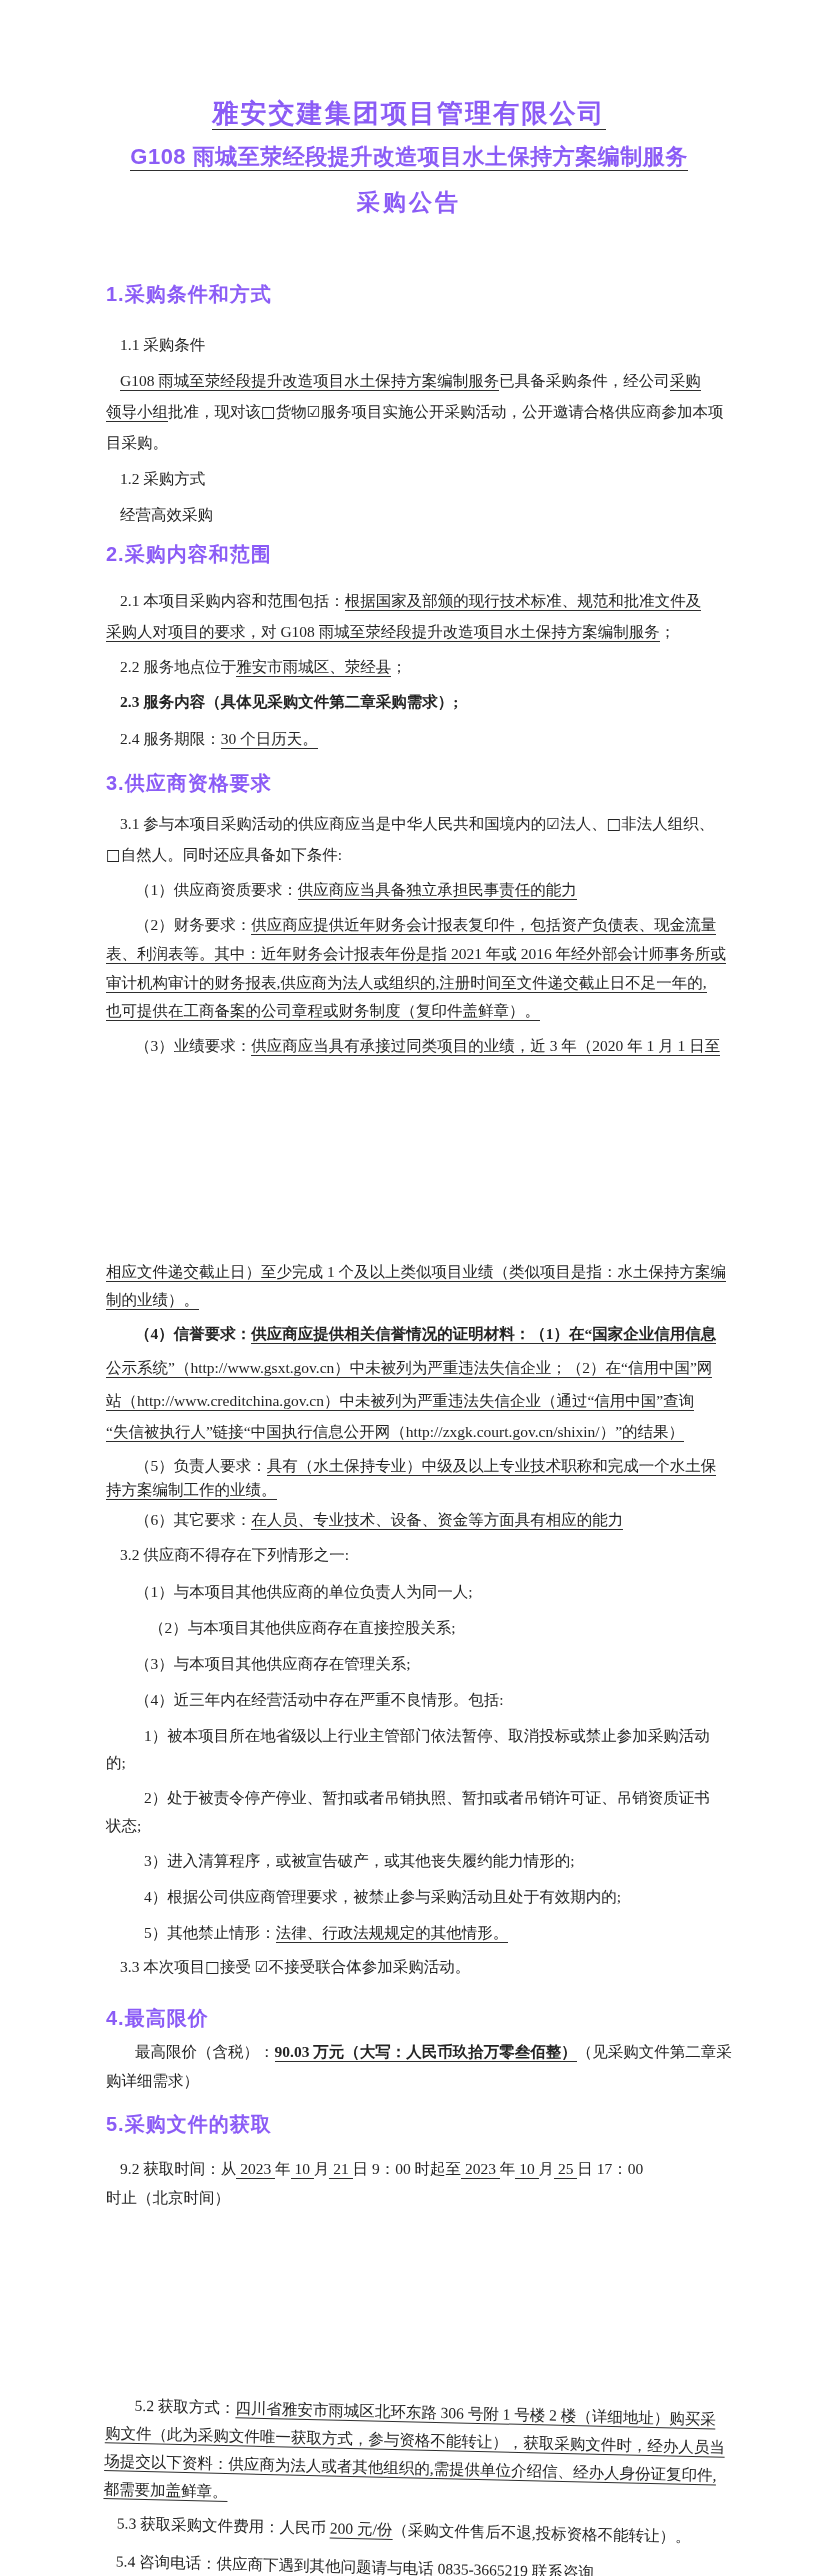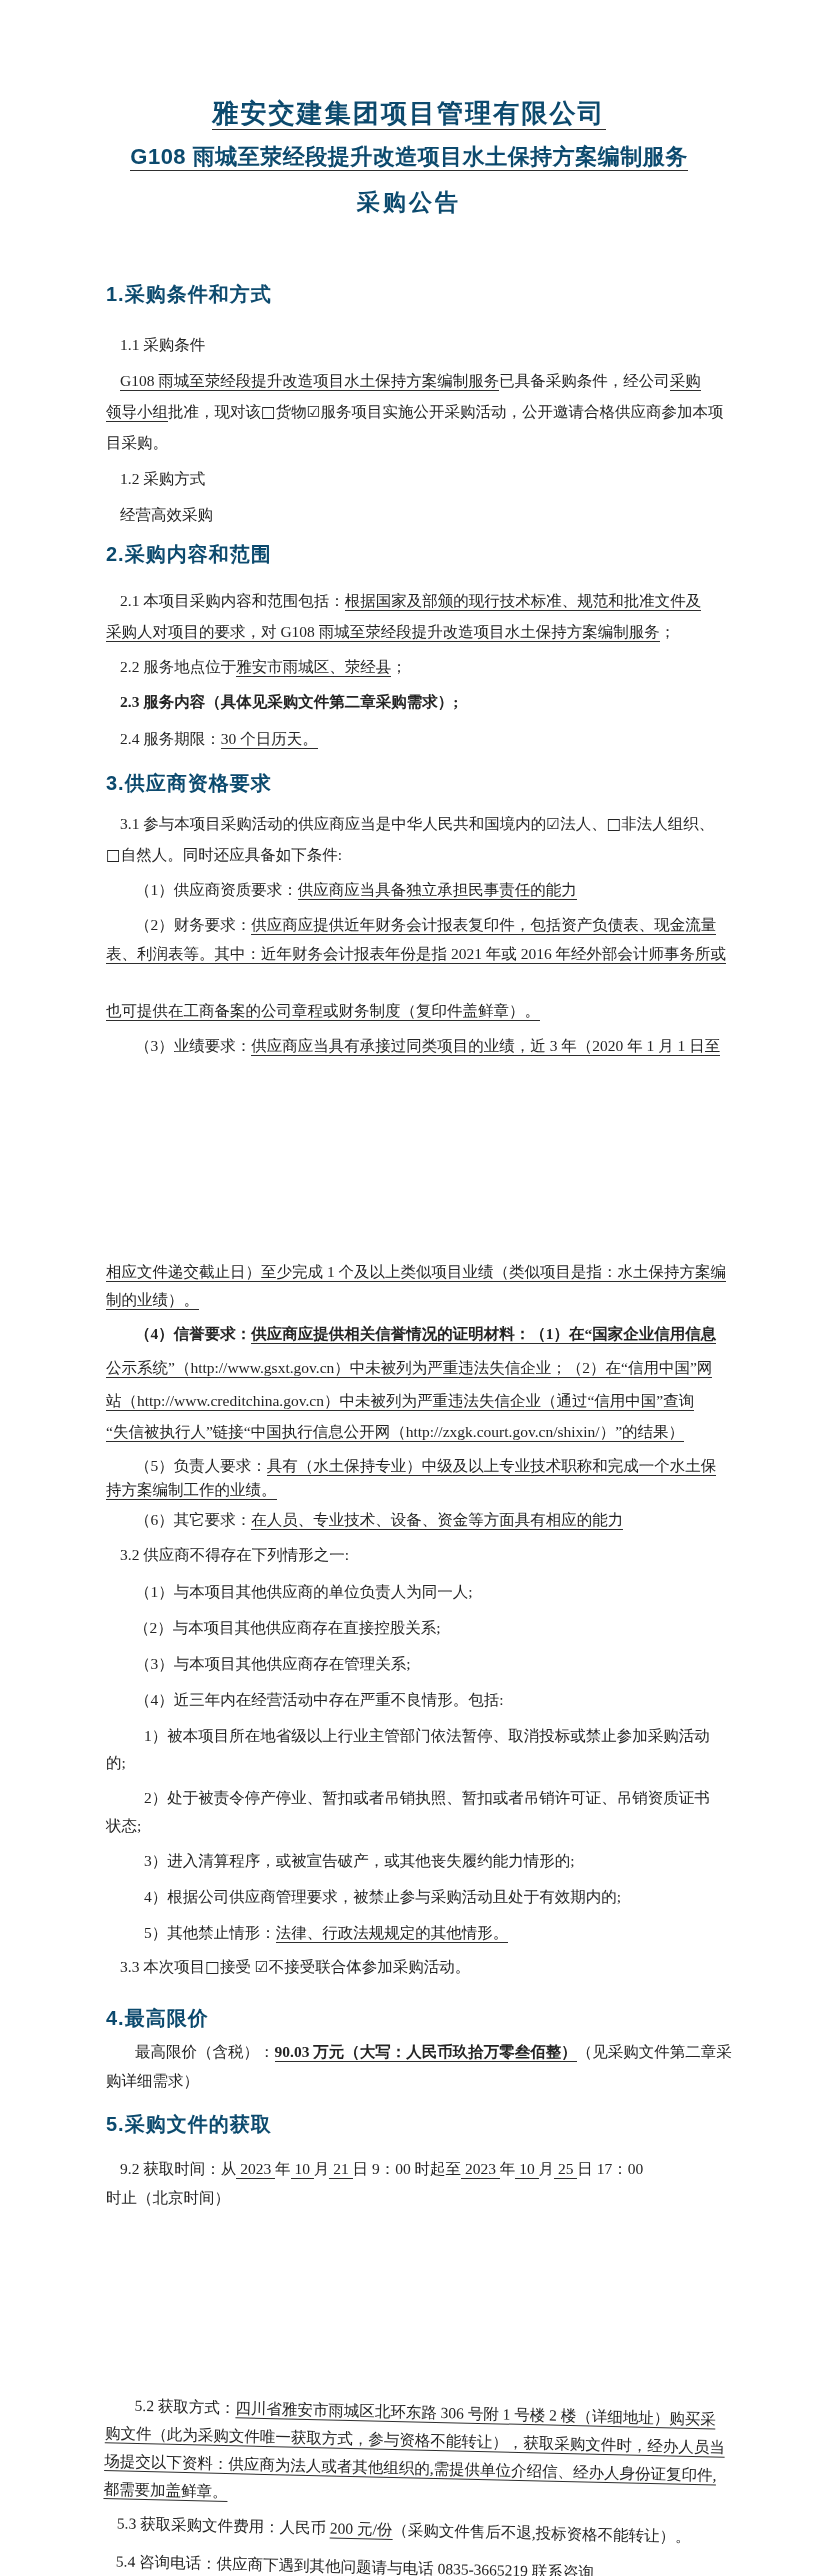--- a/index.html
+++ b/index.html
@@ -1,20 +1,20 @@
 <!DOCTYPE html>
 <html style="font-size:8.2px"><head>
 <meta charset="utf-8">
 <style>
   html,body{margin:0;padding:0;background:#ffffff;}
   .page{position:relative;width:818px;height:3468px;background:#ffffff;overflow:hidden;
         font-family:"Liberation Serif","DejaVu Serif",serif;color:#222222;}
   .line{position:absolute;white-space:nowrap;font-size:15.5px;line-height:1.2;z-index:3;color:#242424;}
   .center{left:0;width:818px;text-align:center;}
-  .h{font-family:"Liberation Sans","DejaVu Sans",sans-serif;font-weight:700;color:#0c4a6e;}
+  .h{font-family:"Liberation Sans","DejaVu Sans",sans-serif;font-weight:700;color:#8b5cf6;}
   .fs52{font-size:26px;letter-spacing:2.1px;}
   .fs44{font-size:22px;letter-spacing:0.5px;}
   .fs42{font-size:23px;letter-spacing:3.1px;}
   .fs40{font-size:20px;letter-spacing:1px;}
   .ul{border-bottom:1px solid #2e2e2e;padding-bottom:1px;}
   .tl .ul{border-bottom-width:1.5px;}
   .b{font-weight:700;}
   .cb{font-family:"DejaVu Sans",sans-serif;font-size:15.5px;}
   #tilt{position:absolute;left:0;top:2391px;width:818px;height:1078px;
         transform:rotate(1.35deg);transform-origin:100px 0px;z-index:2;}
@@ -42,34 +42,35 @@
   <div class="line" style="top:658px;left:120px;"><span>2.2 服务地点位于</span><span class="ul">雅安市雨城区、荥经县</span><span>；</span></div>
   <div class="line" style="top:693px;left:120px;font-weight:bold;"><span>2.3 服务内容（具体见采购文件第二章采购需求）;</span></div>
   <div class="line" style="top:730px;left:120px;"><span>2.4 服务期限：</span><span class="ul">30 个日历天。</span></div>
 
   <div class="line h fs40" style="top:771px;left:106px;"><span>3.供应商资格要求</span></div>
   <div class="line" style="top:815px;left:120px;"><span>3.1 参与本项目采购活动的供应商应当是中华人民共和国境内的</span><span class="cb">☑</span><span>法人、</span><span class="cb">□</span><span>非法人组织、</span></div>
   <div class="line" style="top:846px;left:106px;"><span class="cb">□</span><span>自然人。同时还应具备如下条件:</span></div>
   <div class="line" style="top:881px;left:135px;"><span>（1）供应商资质要求：</span><span class="ul">供应商应当具备独立承担民事责任的能力</span></div>
   <div class="line" style="top:916px;left:135px;"><span>（2）财务要求：</span><span class="ul">供应商应提供近年财务会计报表复印件，包括资产负债表、现金流量</span></div>
   <div class="line" style="top:945px;left:106px;"><span class="ul">表、利润表等。其中：近年财务会计报表年份是指 2021 年或 2016 年经外部会计师事务所或</span></div>
+  <div class="line" style="top:974px;left:106px;"><span class="ul">审计机构审计的财务报表,供应商为法人或组织的,注册时间至文件递交截止日不足一年的,</span></div>
   <div class="line" style="top:1002px;left:106px;"><span class="ul">也可提供在工商备案的公司章程或财务制度（复印件盖鲜章）。</span></div>
   <div class="line" style="top:1037px;left:135px;"><span>（3）业绩要求：</span><span class="ul">供应商应当具有承接过同类项目的业绩，近 3 年（2020 年 1 月 1 日至</span></div>
   <div class="line" style="top:1263px;left:106px;"><span class="ul">相应文件递交截止日）至少完成 1 个及以上类似项目业绩（类似项目是指：水土保持方案编</span></div>
   <div class="line" style="top:1291px;left:106px;"><span class="ul">制的业绩）。</span></div>
   <div class="line" style="top:1325px;left:135px;font-weight:bold;"><span>（4）信誉要求：</span><span class="ul">供应商应提供相关信誉情况的证明材料：（1）在“国家企业信用信息</span></div>
   <div class="line" style="top:1359px;left:106px;"><span class="ul">公示系统”（http://www.gsxt.gov.cn）中未被列为严重违法失信企业；（2）在“信用中国”网</span></div>
   <div class="line" style="top:1392px;left:106px;"><span class="ul">站（http://www.creditchina.gov.cn）中未被列为严重违法失信企业（通过“信用中国”查询</span></div>
   <div class="line" style="top:1423px;left:106px;"><span class="ul">“失信被执行人”链接“中国执行信息公开网（http://zxgk.court.gov.cn/shixin/）”的结果）</span></div>
   <div class="line" style="top:1457px;left:135px;"><span>（5）负责人要求：</span><span class="ul">具有（水土保持专业）中级及以上专业技术职称和完成一个水土保</span></div>
   <div class="line" style="top:1481px;left:106px;"><span class="ul">持方案编制工作的业绩。</span></div>
   <div class="line" style="top:1511px;left:135px;"><span>（6）其它要求：</span><span class="ul">在人员、专业技术、设备、资金等方面具有相应的能力</span></div>
   <div class="line" style="top:1546px;left:120px;"><span>3.2 供应商不得存在下列情形之一:</span></div>
   <div class="line" style="top:1583px;left:135px;"><span>（1）与本项目其他供应商的单位负责人为同一人;</span></div>
-  <div class="line" style="top:1619px;left:134px;"><span>（2）与本项目其他供应商存在直接控股关系;</span></div>
+  <div class="line" style="top:1619px;left:149px;"><span>（2）与本项目其他供应商存在直接控股关系;</span></div>
   <div class="line" style="top:1655px;left:135px;"><span>（3）与本项目其他供应商存在管理关系;</span></div>
   <div class="line" style="top:1691px;left:135px;"><span>（4）近三年内在经营活动中存在严重不良情形。包括:</span></div>
   <div class="line" style="top:1727px;left:144px;"><span>1）被本项目所在地省级以上行业主管部门依法暂停、取消投标或禁止参加采购活动</span></div>
   <div class="line" style="top:1754px;left:106px;"><span>的;</span></div>
   <div class="line" style="top:1789px;left:144px;"><span>2）处于被责令停产停业、暂扣或者吊销执照、暂扣或者吊销许可证、吊销资质证书</span></div>
   <div class="line" style="top:1817px;left:106px;"><span>状态;</span></div>
   <div class="line" style="top:1852px;left:144px;"><span>3）进入清算程序，或被宣告破产，或其他丧失履约能力情形的;</span></div>
   <div class="line" style="top:1888px;left:144px;"><span>4）根据公司供应商管理要求，被禁止参与采购活动且处于有效期内的;</span></div>
   <div class="line" style="top:1924px;left:144px;"><span>5）其他禁止情形：</span><span class="ul">法律、行政法规规定的其他情形。</span></div>
   <div class="line" style="top:1958px;left:120px;"><span>3.3 本次项目</span><span class="cb">□</span><span>接受 </span><span class="cb">☑</span><span>不接受联合体参加采购活动。</span></div>

